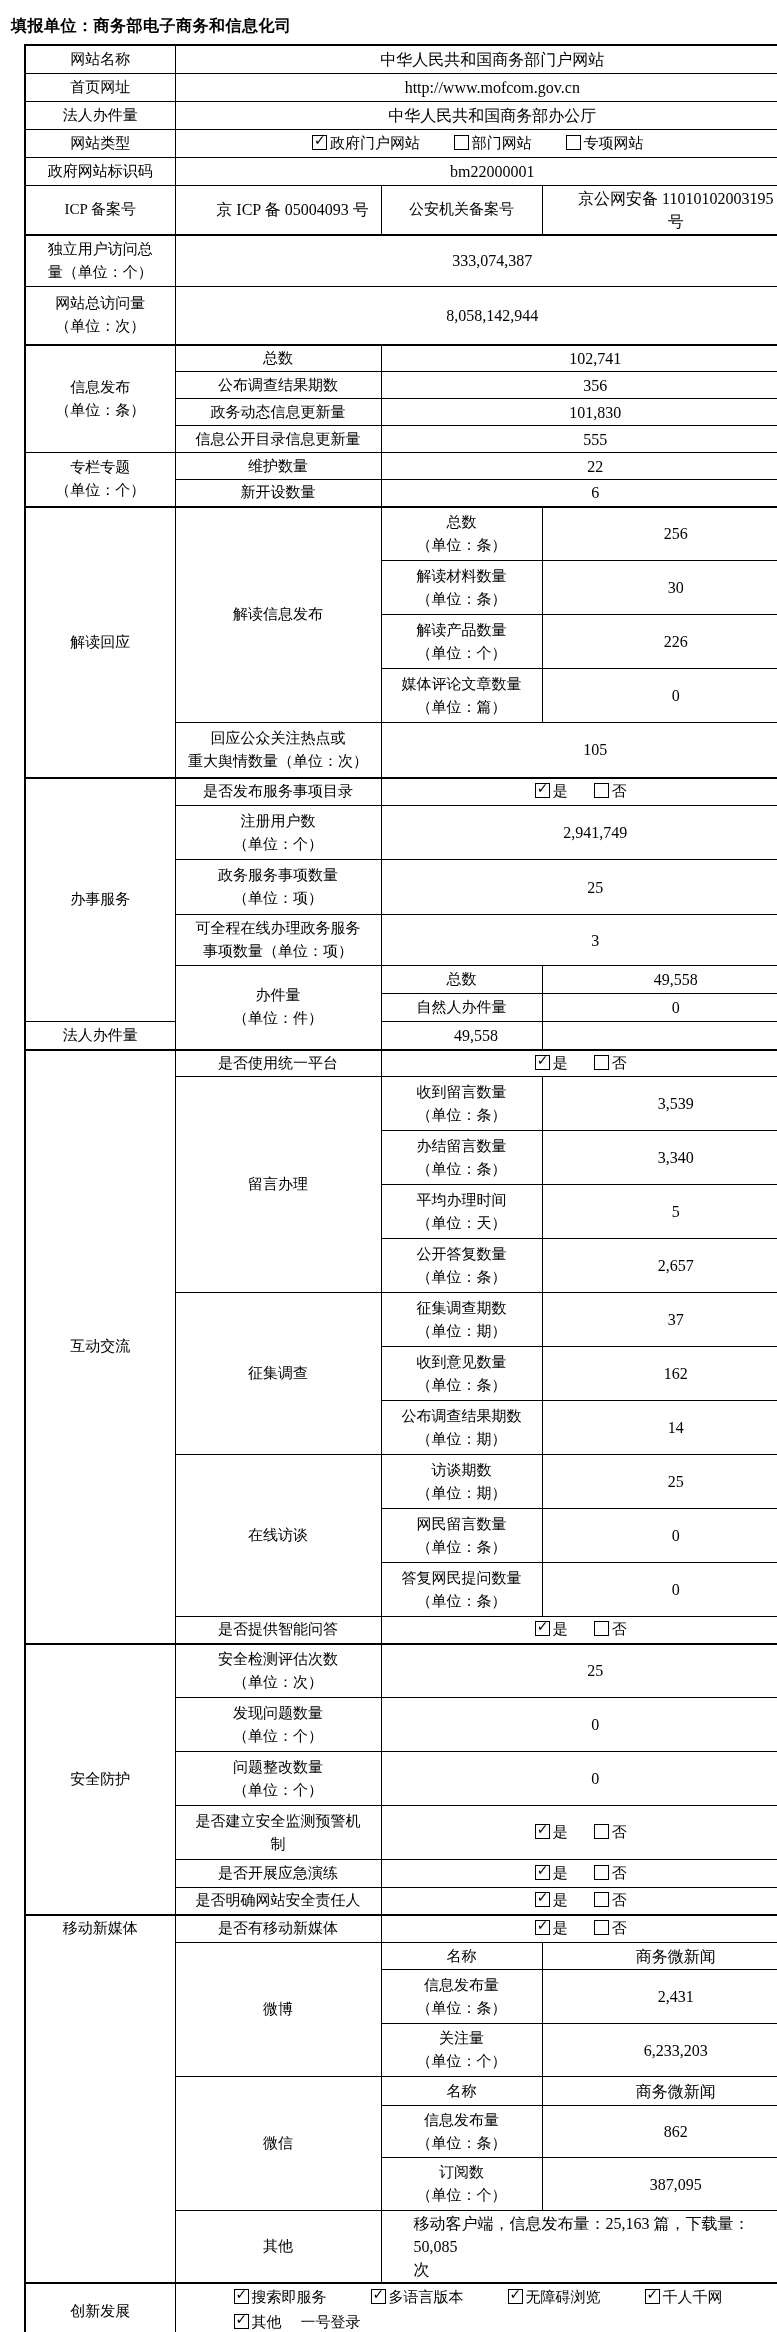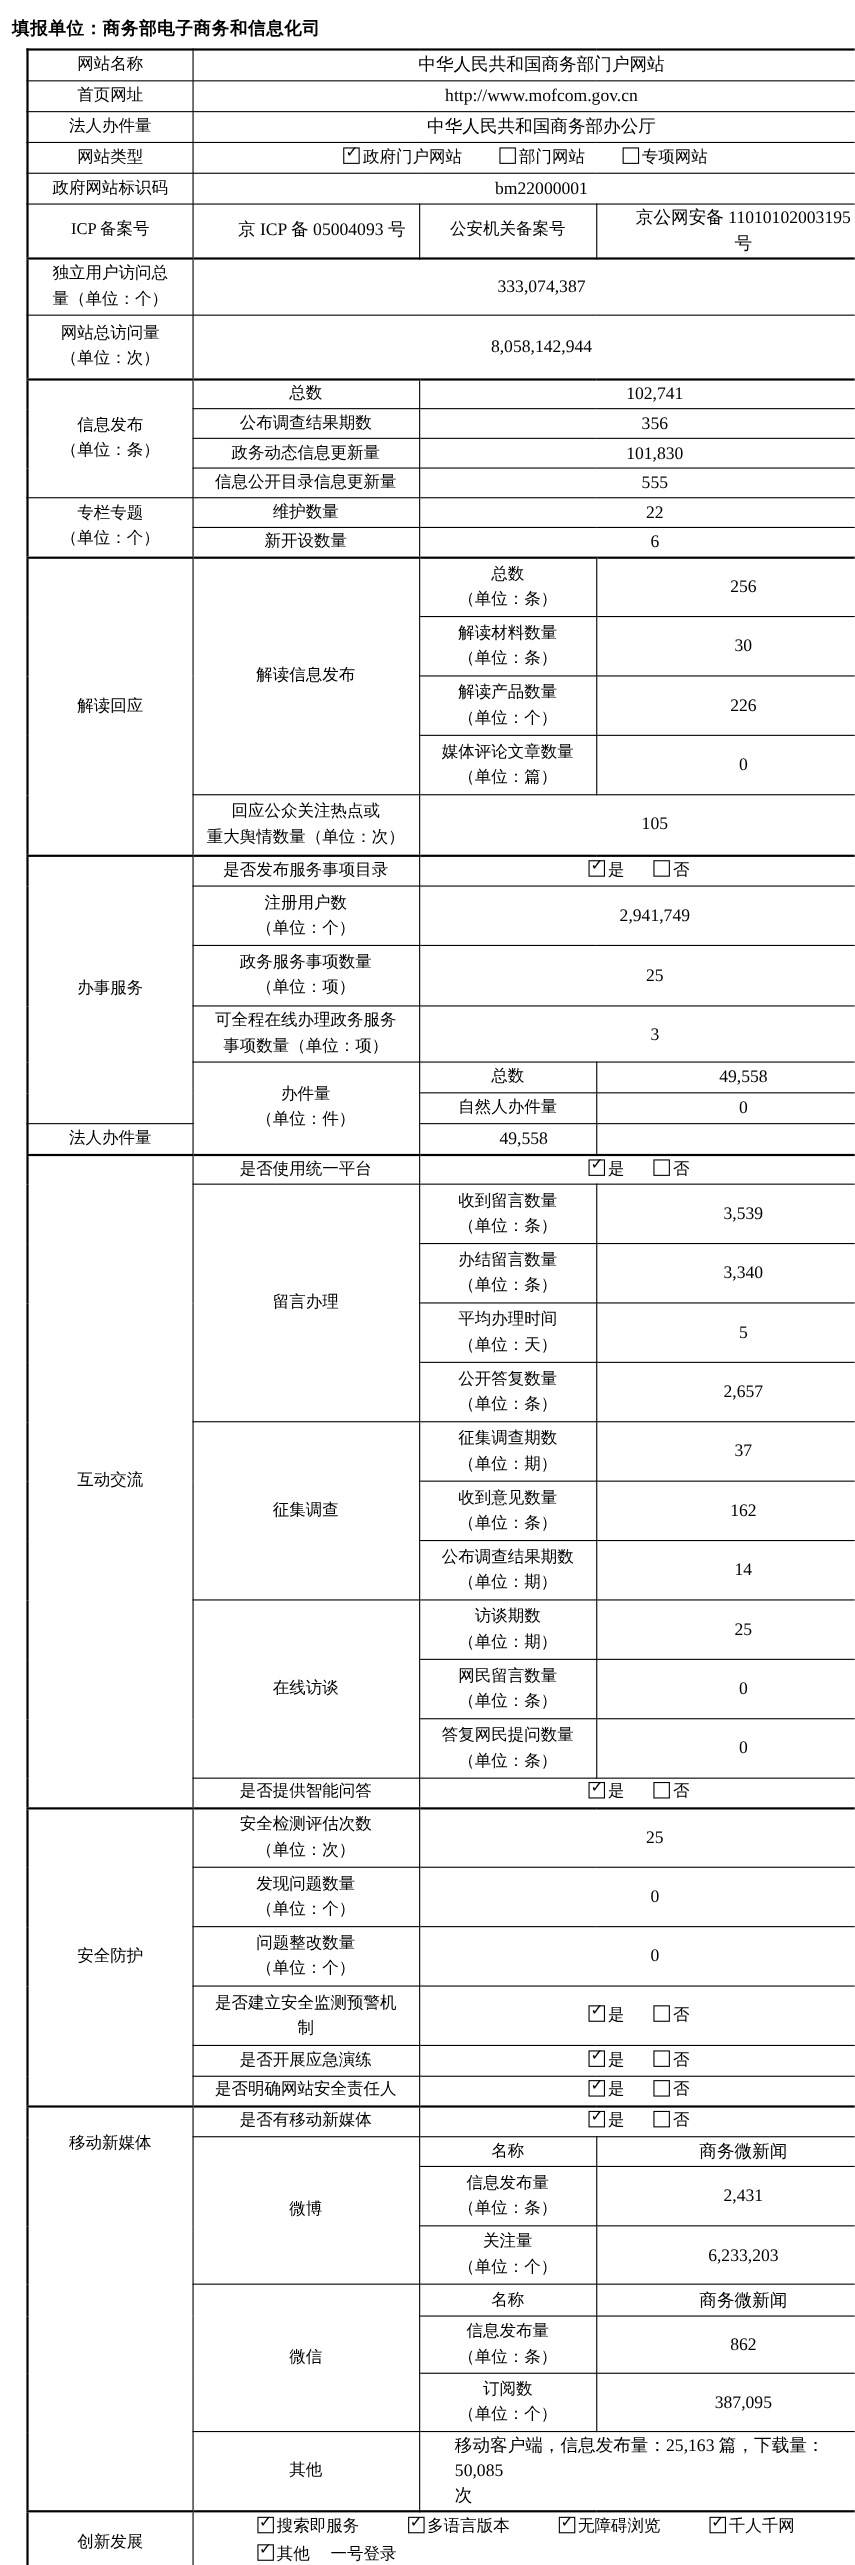--- a/index.html
+++ b/index.html
@@ -22,21 +22,21 @@
   td{
     border:1px solid #000;
     text-align:center;vertical-align:middle;
     font-size:15px;line-height:23px;
     padding:1px 3px;overflow:hidden;
     box-sizing:border-box;
   }
   tr.sec td{border-top:2px solid #000;}
   td.pre{white-space:pre-line;}
   td.left{text-align:left;}
-  td.vtop{vertical-align:top;padding-top:22px;}
+  td.vtop{vertical-align:top;padding-top:1px;}
   .val{font-size:16px;padding-left:32px;}
   
   .cb{
     display:inline-block;width:13px;height:13px;border:1px solid #000;
     margin-right:3px;vertical-align:-2px;position:relative;background:#fff;
   }
   .cb.checked::after{
     content:"✓";position:absolute;left:1px;top:-5px;font-size:14px;line-height:1.4;
     font-family:"DejaVu Sans",sans-serif;color:#000;
   }

